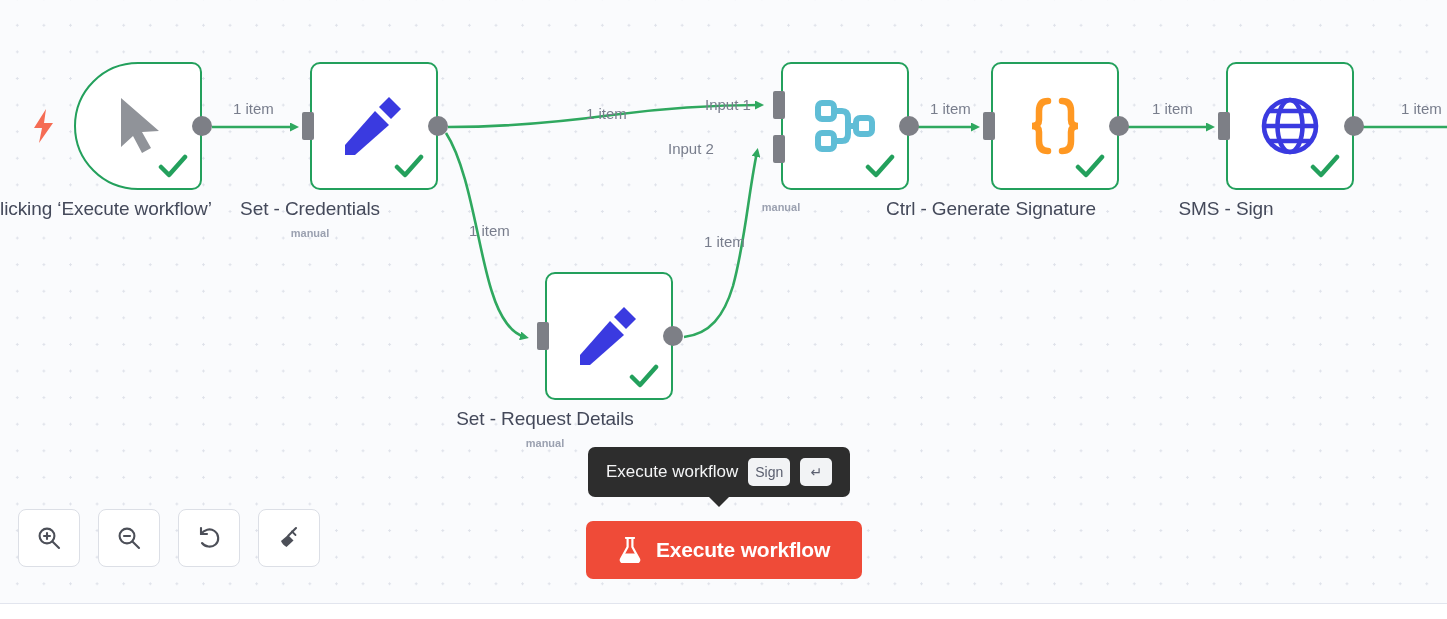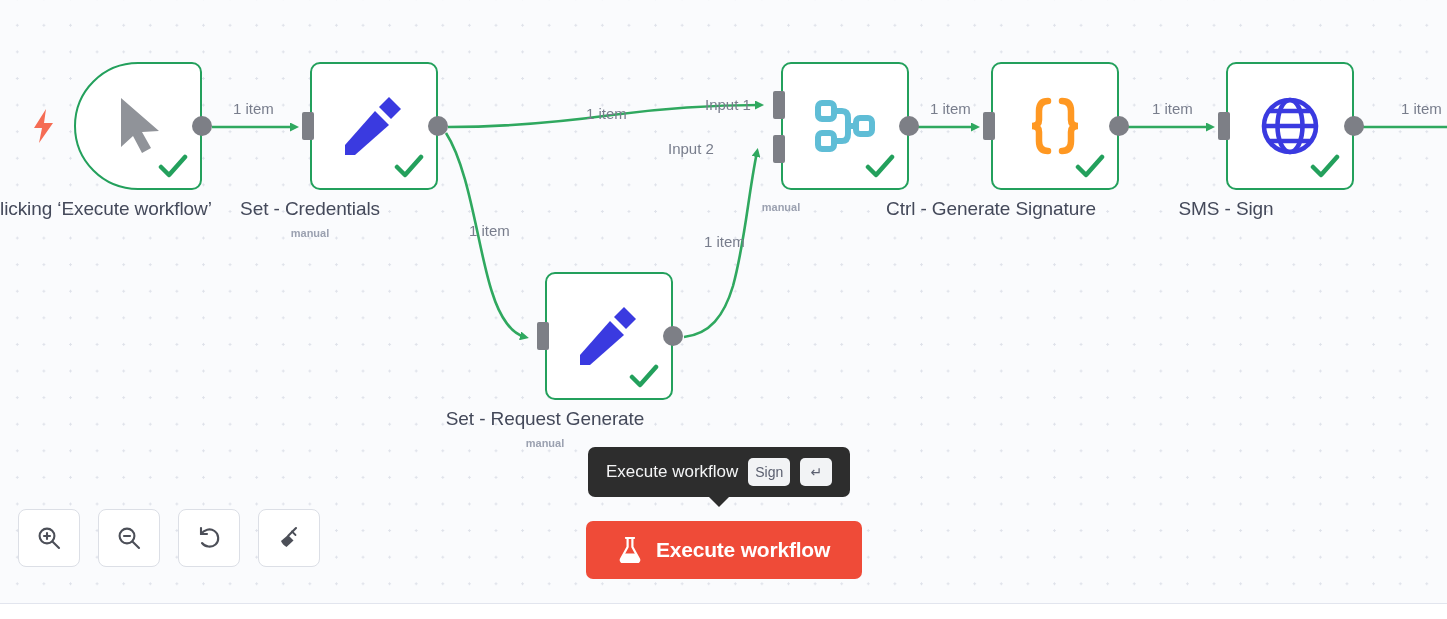--- a/index.html
+++ b/index.html
@@ -228,21 +228,21 @@
             <path d="M34,18 L48,32 L14,62 L4,62 L4,52 Z" fill="#3a3ae0"></path>
           </svg>
         </div>
         <svg class="tick" viewBox="0 0 30 26">
           <path d="M3,13 L11,21 L27,3" fill="none" stroke="#23a05c" stroke-width="4.5" stroke-linecap="round" stroke-linejoin="round"></path>
         </svg>
       </div>
       <div class="in-stub" style="left:-8px; top:50px;"></div>
       <div class="out-dot" style="left:118px; top:54px;"></div>
       <div class="node-caption">
-        <div class="title">Set - Request Generate</div>
+        <div class="title">Set - Request Details</div>
         <div class="subtitle">manual</div>
       </div>
     </div>
 
     <div class="node-wrap" style="left:781px; top:62px;">
       <div class="node">
         <div class="glyph">
           <svg width="62" height="54" viewBox="0 0 62 54">
             <g fill="none" stroke="#5fbdd6" stroke-width="6" stroke-linecap="round">
               <rect x="4" y="4" width="16" height="16" rx="4"></rect>

